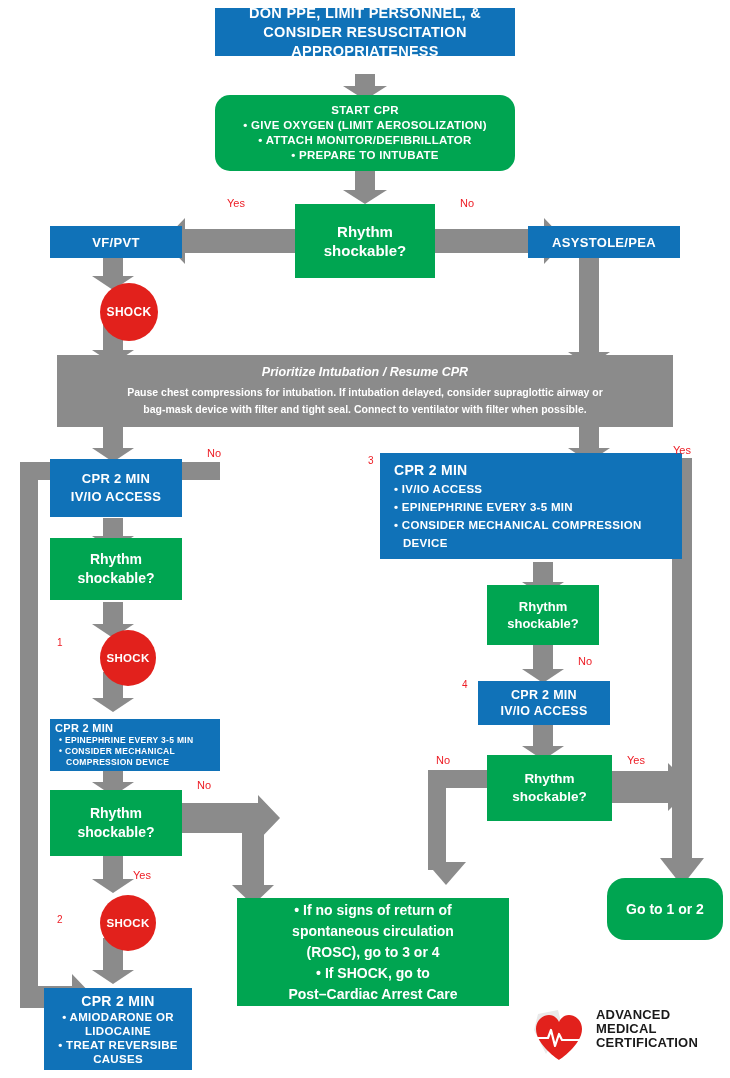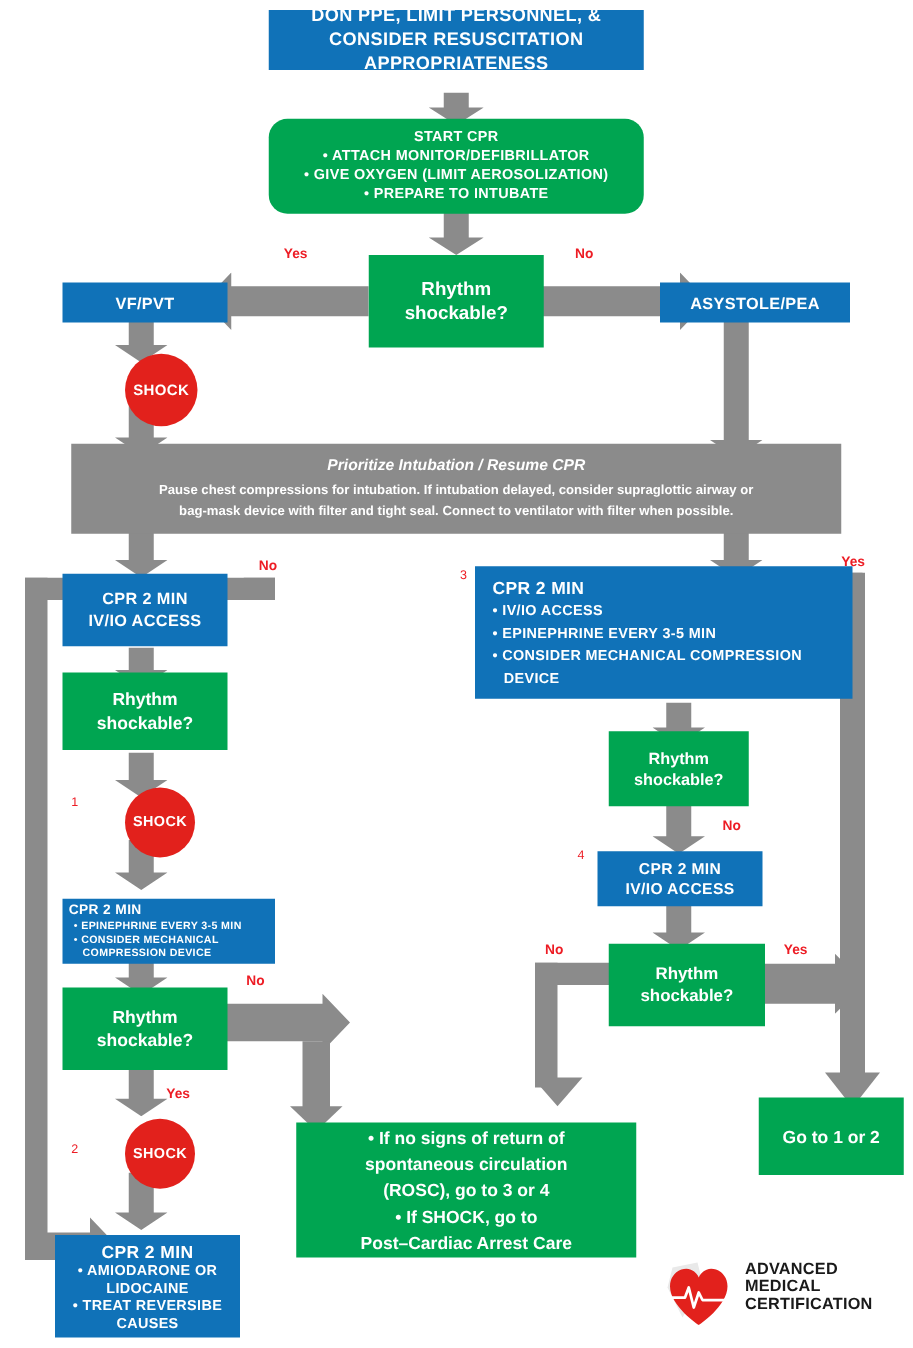--- a/index.html
+++ b/index.html
@@ -48,21 +48,21 @@
 
   
   .arrow { position: absolute; z-index: 2; }
   .arrow svg { display: block; }
 
   
   .lbl {
     position: absolute;
     color: #ed1c24;
     font-size: 11px;
-    font-weight: bold;
+    font-weight: normal;
     z-index: 8;
     white-space: nowrap;
   }
   .num {
     position: absolute;
     color: #ed1c24;
     font-size: 10px;
     font-weight: normal;
     z-index: 8;
   }
@@ -247,22 +247,22 @@
   </div>
 
   <div class="node blue caps" style="left:215px;top:8px;width:300px;height:48px;font-size:14.5px;line-height:19px;">
     <span class="line">DON PPE, LIMIT PERSONNEL, &amp;</span>
     <span class="line">CONSIDER RESUSCITATION</span>
     <span class="line">APPROPRIATENESS</span>
   </div>
 
   <div class="node green caps" style="left:215px;top:95px;width:300px;height:76px;font-size:11.5px;line-height:15px;border-radius:15px;">
     <span class="line">START CPR</span>
+    <span class="line">• GIVE OXYGEN (LIMIT AEROSOLIZATION)</span>
     <span class="line">• ATTACH MONITOR/DEFIBRILLATOR</span>
-    <span class="line">• GIVE OXYGEN (LIMIT AEROSOLIZATION)</span>
     <span class="line">• PREPARE TO INTUBATE</span>
   </div>
 
   <div class="node green mixed" style="left:295px;top:204px;width:140px;height:74px;font-size:15px;line-height:19px;">
     <span class="line">Rhythm</span>
     <span class="line">shockable?</span>
   </div>
 
   <div class="node blue caps" style="left:50px;top:226px;width:132px;height:32px;font-size:13px;">
     <span class="line">VF/PVT</span>
@@ -344,21 +344,21 @@
   </div>
 
   <div class="node green mixed" style="left:237px;top:898px;width:272px;height:108px;font-size:14px;line-height:21px;">
     <span class="line">• If no signs of return of</span>
     <span class="line">spontaneous circulation</span>
     <span class="line">(ROSC), go to 3 or 4</span>
     <span class="line">• If SHOCK, go to</span>
     <span class="line">Post–Cardiac Arrest Care</span>
   </div>
 
-  <div class="node green mixed" style="left:607px;top:878px;width:116px;height:62px;font-size:14px;">
+  <div class="node green mixed" style="left:607px;top:878px;width:116px;height:62px;font-size:14px;border-radius:18px;">
     <span class="line">Go to 1 or 2</span>
   </div>
 
   <div class="lbl" style="left:227px;top:197px;">Yes</div>
   <div class="lbl" style="left:460px;top:197px;">No</div>
   <div class="lbl" style="left:207px;top:447px;">No</div>
   <div class="lbl" style="left:197px;top:779px;">No</div>
   <div class="lbl" style="left:133px;top:869px;">Yes</div>
   <div class="lbl" style="left:673px;top:444px;">Yes</div>
   <div class="lbl" style="left:578px;top:655px;">No</div>

